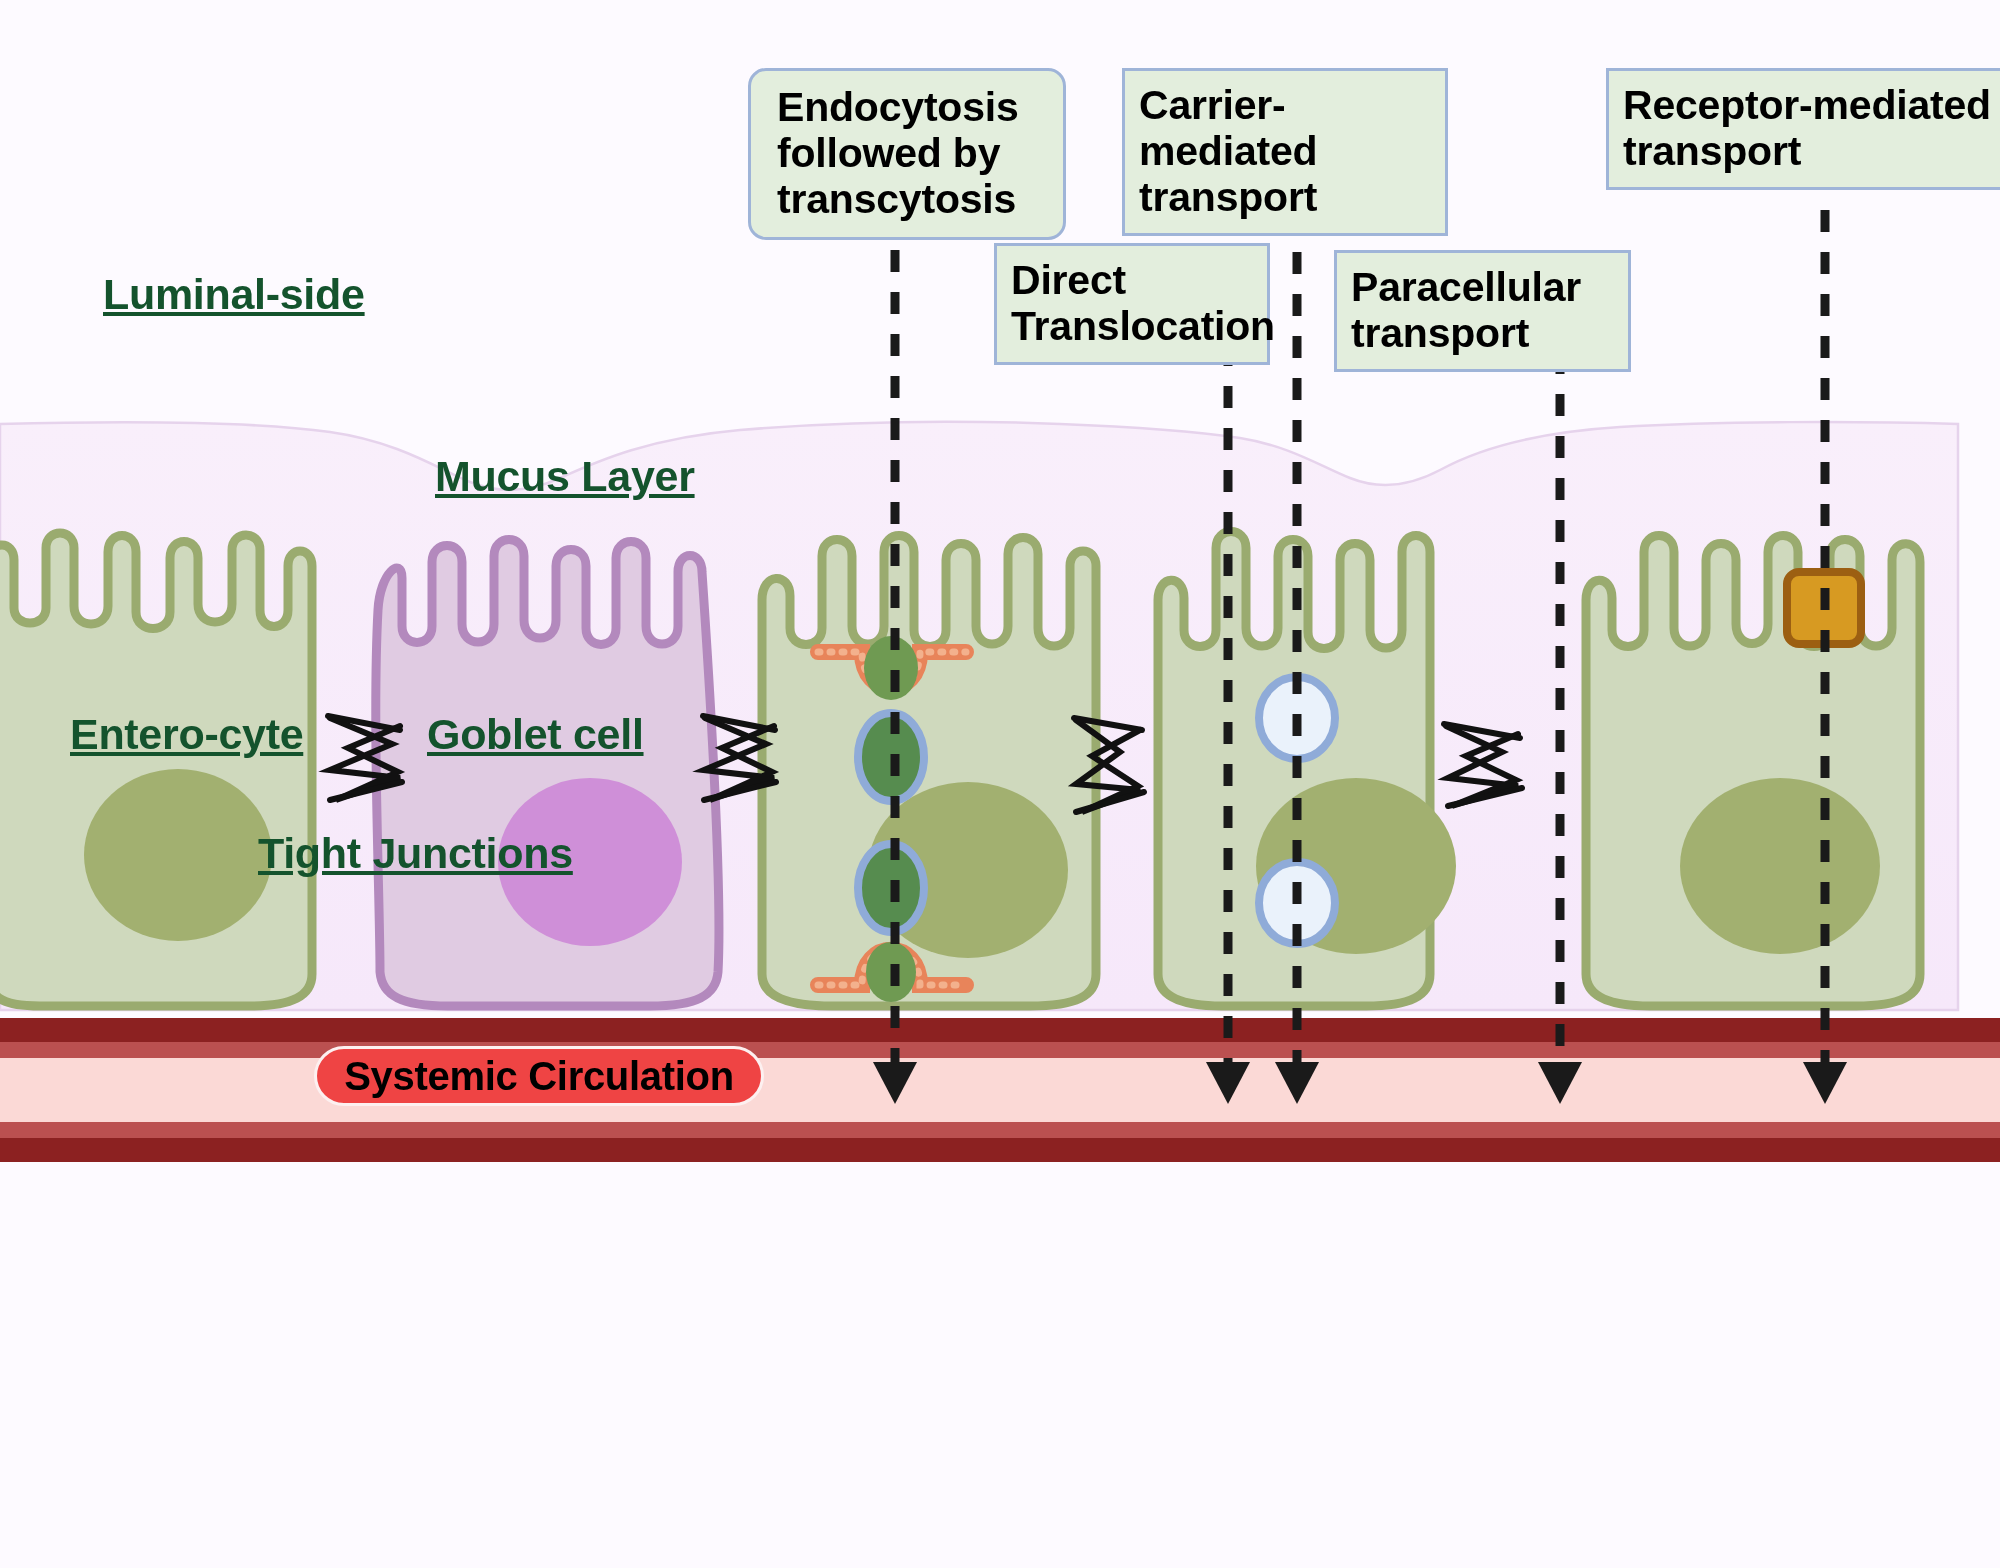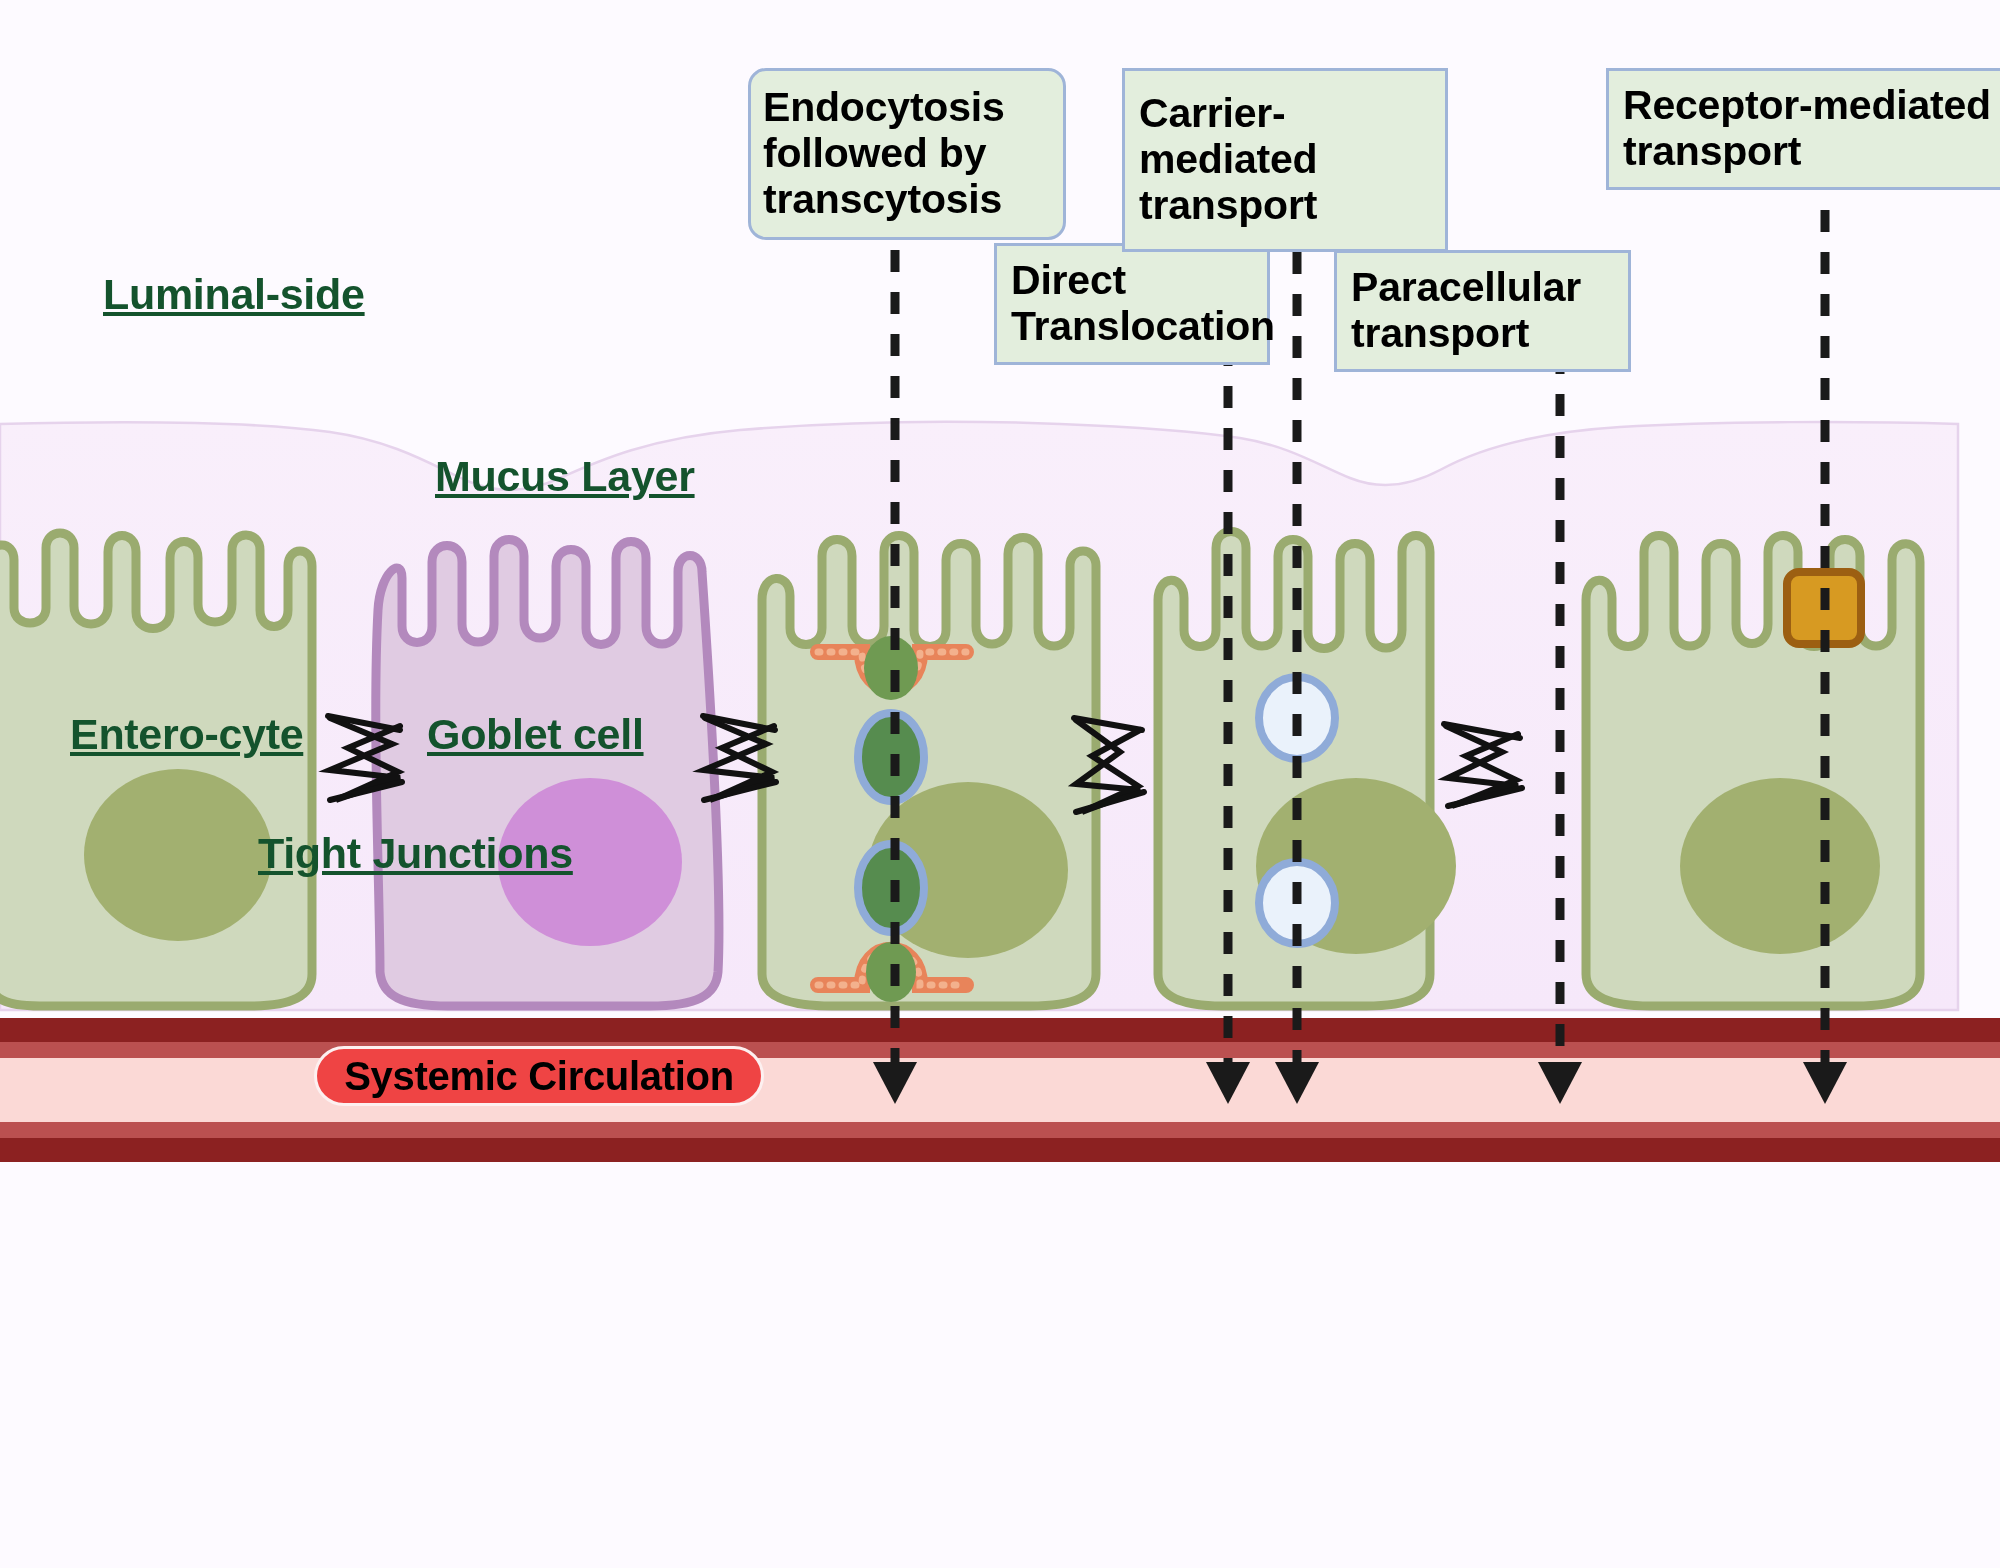--- a/index.html
+++ b/index.html
@@ -12,23 +12,23 @@
     background:#e3eedd;
     border:3px solid #9fb4d8;
     color:#000;
     font-weight:bold;
     line-height:1.12;
     box-sizing:border-box;
     padding:8px 12px 10px 12px;
     letter-spacing:-0.2px;
   }
   .callout.rounded{border-radius:18px;}
-  .c-endo{left:748px;top:68px;width:318px;font-size:41px;border-radius:20px;padding:14px 12px;}
+  .c-endo{left:748px;top:68px;width:318px;font-size:41px;border-radius:20px;padding:14px 26px;}
   .c-direct{left:994px;top:243px;width:276px;font-size:41px;padding:12px 14px;}
-  .c-carrier{left:1122px;top:68px;width:326px;font-size:41px;padding:20px 14px;}
+  .c-carrier{left:1122px;top:68px;width:326px;font-size:41px;padding:12px 14px;}
   .c-para{left:1334px;top:250px;width:297px;font-size:41px;padding:12px 14px;}
   .c-recep{left:1606px;top:68px;width:412px;font-size:41px;padding:12px 14px;}
 
   .plainlabel{position:absolute;font-weight:bold;color:#14532d;letter-spacing:-0.3px;text-decoration:underline;}
   .l-luminal{left:103px;top:270px;font-size:43px;}
   .l-mucus{left:435px;top:452px;font-size:43px;}
   .l-entero{left:70px;top:710px;font-size:43px;text-align:right;}
   .l-goblet{left:427px;top:710px;font-size:43px;}
   .l-tight{left:258px;top:829px;font-size:43px;text-align:right;}
 

